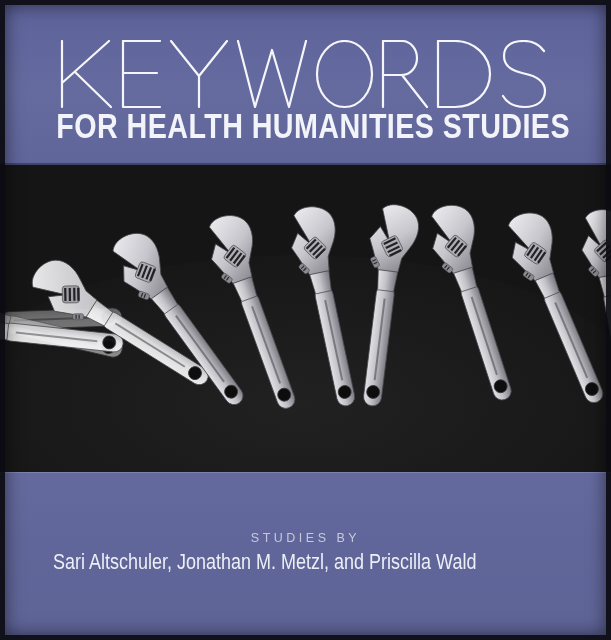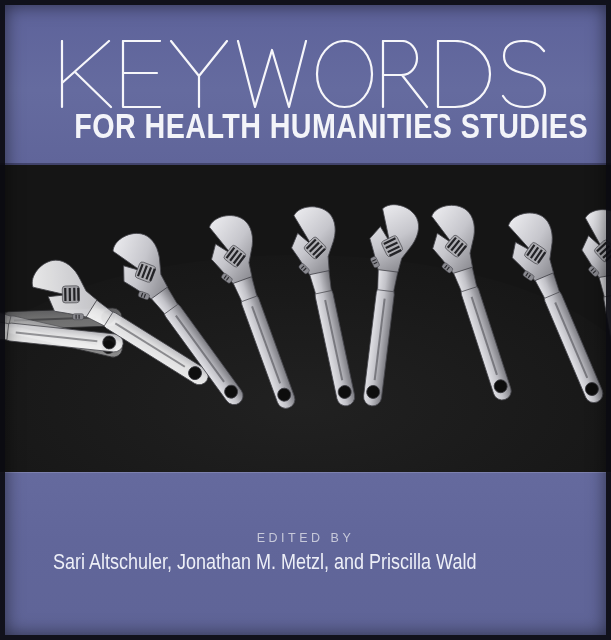--- a/index.html
+++ b/index.html
@@ -33,21 +33,20 @@
   .subtitle {
     position: absolute;
     top: 106px; left: 0;
     width: 611px;
     text-align: center;
     font-size: 35px;
     font-weight: bold;
     letter-spacing: 0.5px;
     color: #f3f4f9;
     white-space: nowrap;
-    padding-left: 18px;
   }
   .subtitle > span {
     display: inline-block;
     transform: scaleX(0.82);
     transform-origin: center;
   }
 
   
   .photo {
     position: absolute;
@@ -379,19 +378,19 @@
 
       <g transform="translate(-16,6) rotate(-33)">
         <rect x="-3" y="-2" width="6" height="11" rx="2" fill="#8a8a90" stroke="#3a3a40" stroke-width="0.5"></rect>
         <path d="M-2 1.5 L2 1.5 M-2 4.5 L2 4.5" stroke="#2a2a2e" stroke-width="1.2"></path>
       </g>
     </g>
       </svg>
   </div>
 
   <div class="band-bottom"></div>
-  <div class="edited-by">EDITED BY</div>
+  <div class="edited-by">STUDIES BY</div>
   <div class="editors">
     <span>Sari Altschuler, Jonathan M. Metzl, and Priscilla Wald</span>
   </div>
 
   <div class="frame"></div>
 </div>
 
 </body></html>

